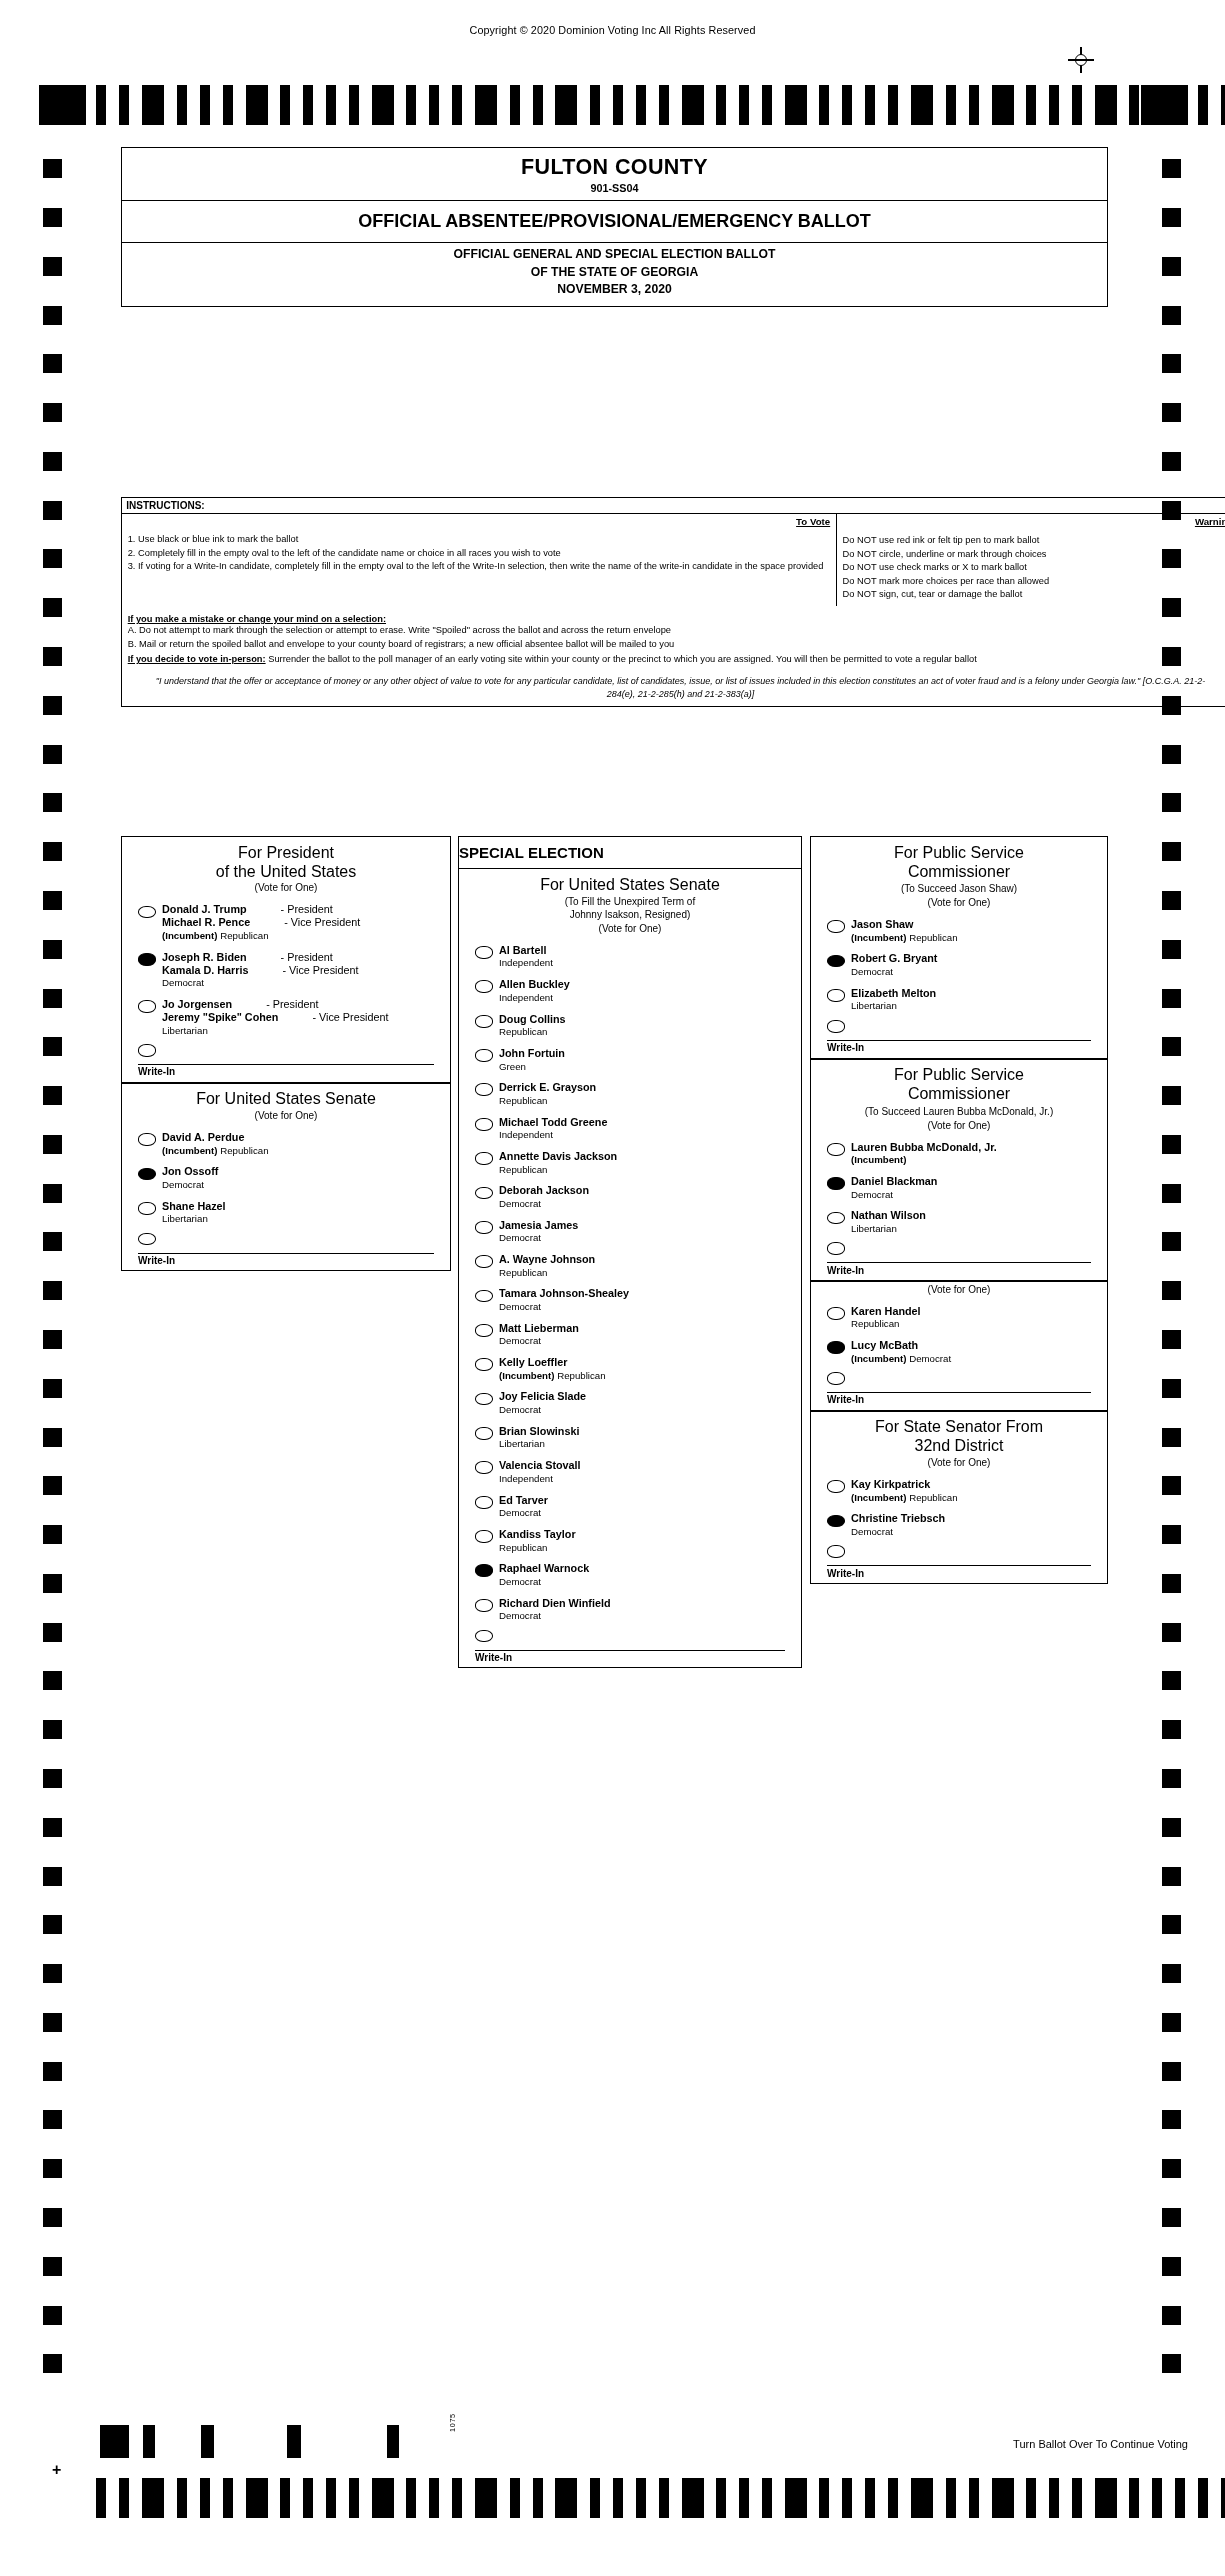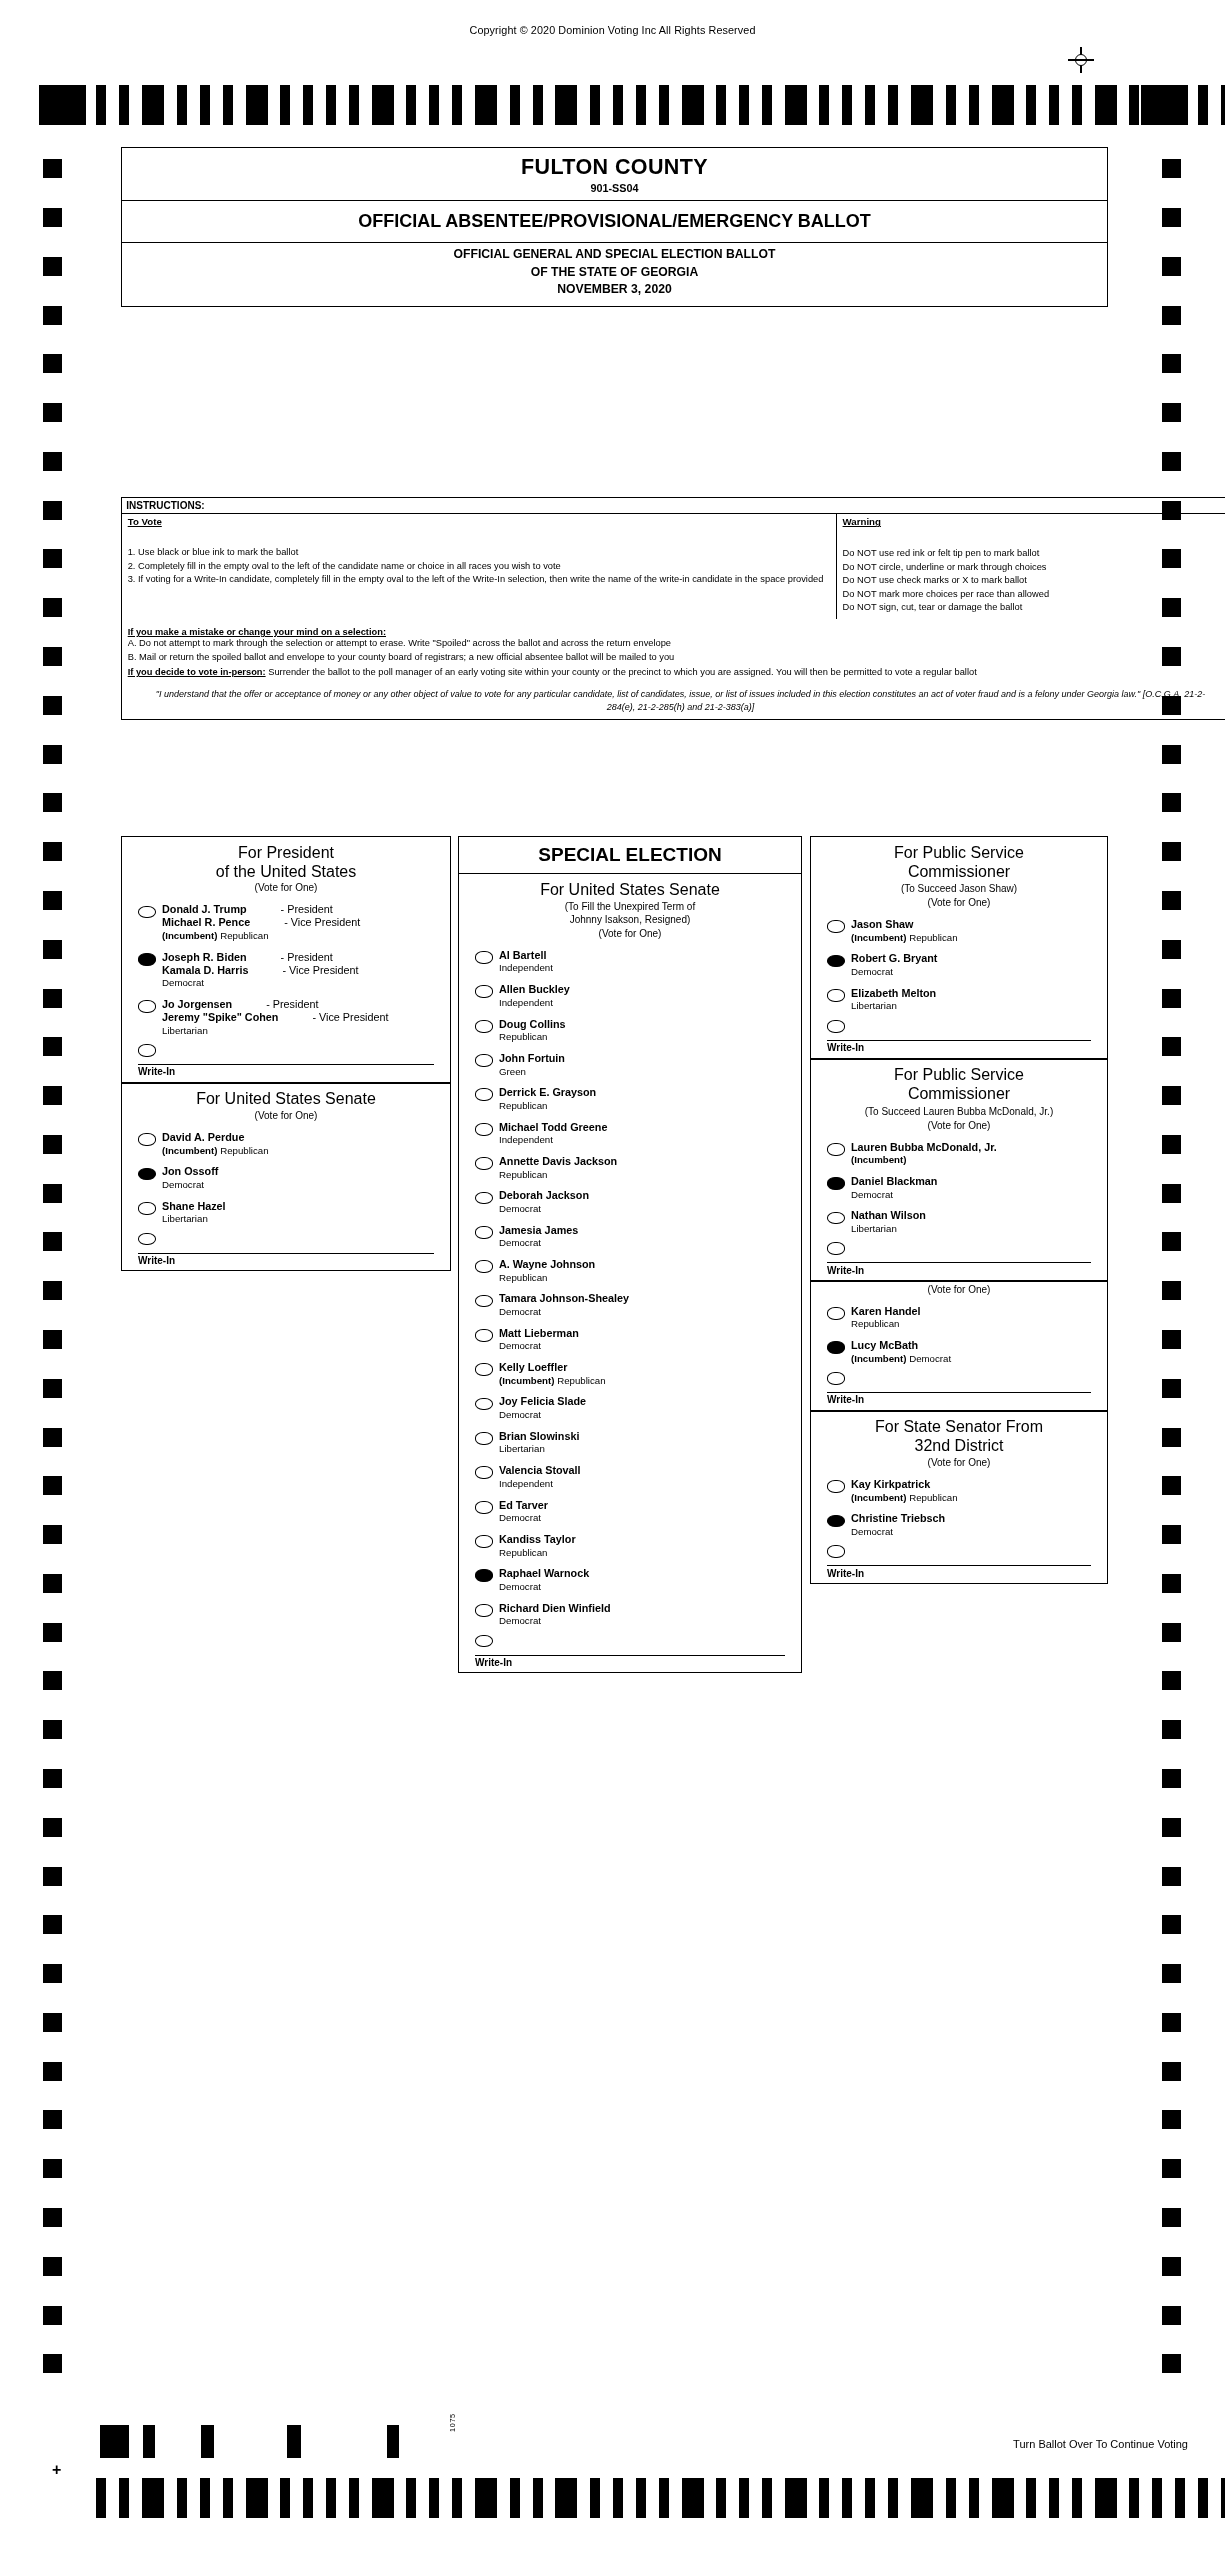--- a/index.html
+++ b/index.html
@@ -34,39 +34,39 @@
   .hdr-sep{border-top:1.4px solid #000;}
   .hdr-official{text-align:center;font-size:18px;font-weight:bold;padding:10px 0 10px;}
   .hdr-sub{text-align:center;font-size:12.2px;font-weight:bold;line-height:1.45;padding:2.9px 0 7.2px;}
 
   
   .instr{position:absolute;left:0;top:350px;width:1119px;box-sizing:border-box;border:1.4px solid #000;font-size:9.3px;}
   .instr-title{font-weight:bold;font-size:10px;padding:2.2px 0 1.4px 4.3px;}
   .instr-cols{display:flex;border-top:1.4px solid #000;}
   .instr-left{width:64%;box-sizing:border-box;border-right:1.4px solid #000;padding:2.9px 5.7px 4.3px 5.7px;}
   .instr-right{width:36%;box-sizing:border-box;padding:2.9px 5.7px 4.3px 5.7px;}
-  .instr-head{font-weight:bold;text-decoration:underline;font-size:9.7px;margin-bottom:20px;}
+  .instr-head{font-weight:bold;text-decoration:underline;font-size:9.7px;margin-bottom:7px;text-align:right;}
   .instr-li{margin:1.4px 0;line-height:1.28;}
   .warn-li{margin:1.4px 0;line-height:1.3;}
   .instr-bottom{padding:4.3px 5.7px 2.9px 5.7px;}
   .instr-bottom .sec{margin-top:3.6px;}
   .instr-bottom .sec-head{font-weight:bold;text-decoration:underline;}
   .oath{font-style:italic;text-align:center;font-size:9px;line-height:1.45;padding:5.7px 21.5px 5.7px 21.5px;}
 
   
   .col{position:absolute;top:689px;}
   .col1{left:0px;width:330px;}
   .col2{left:337px;width:344px;}
   .col3{left:689px;width:298px;}
 
   .contest{border:1.4px solid #000;box-sizing:border-box;margin-bottom:0;background:#fff;}
   .contest-title{text-align:center;font-weight:normal;font-size:16px;line-height:1.2;padding-top:5.7px;}
   .contest-sub{text-align:center;font-size:10px;line-height:1.25;padding-top:2.2px;}
   .contest-vote{text-align:center;font-size:10px;padding:1.4px 0 5.7px;}
-  .special-hdr{text-align:center;font-weight:bold;font-size:19px;padding:7.2px 0 7.2px;border-bottom:1.4px solid #000;}
+  .special-hdr{font-weight:bold;font-size:15px;padding:7.2px 0 7.2px;border-bottom:1.4px solid #000;}
 
   .cand{position:relative;padding:4.3px 0 4.3px 40px;min-height:24.4px;}
   .oval{position:absolute;left:16px;top:6.5px;width:16px;height:10.8px;border:1.4px solid #000;border-radius:8px/5.7px;background:#fff;}
   .oval.filled{background:#000;}
   .cand-name{font-size:10.8px;font-weight:bold;line-height:1.2;}
   .cand-name .role{font-weight:normal;padding-left:31px;}
   .cand-party{font-size:9.7px;line-height:1.25;margin-top:0.7px;}
   .cand-party .inc{font-weight:bold;}
 
   .writein{position:relative;padding:1.4px 0 2.9px 40px;}

